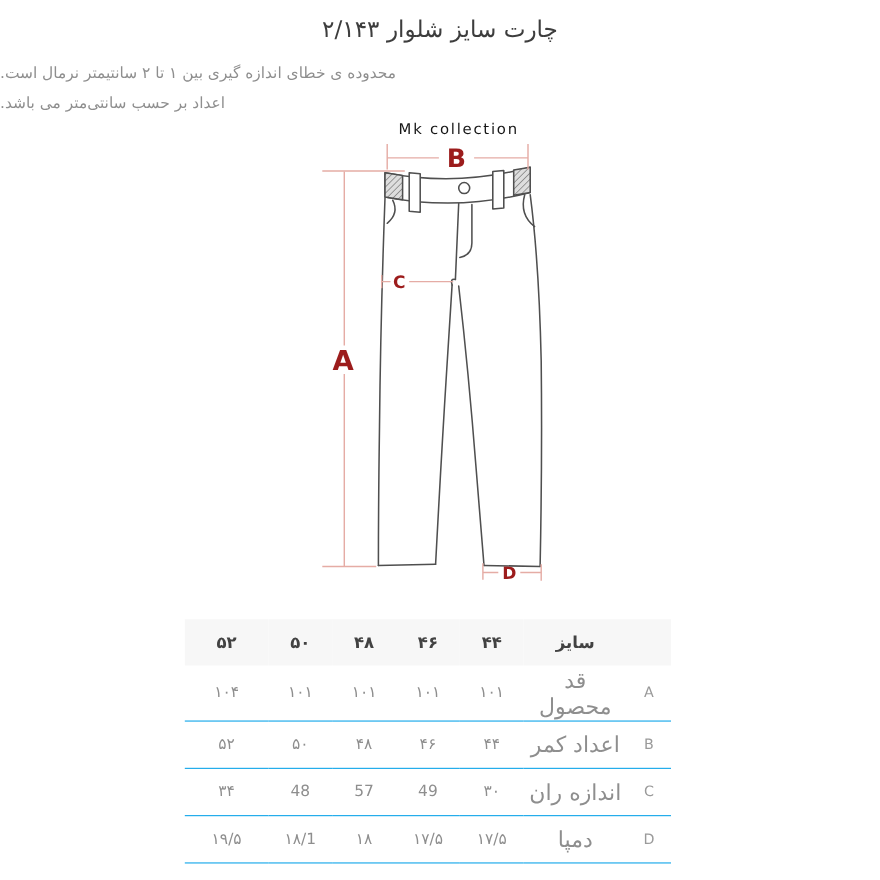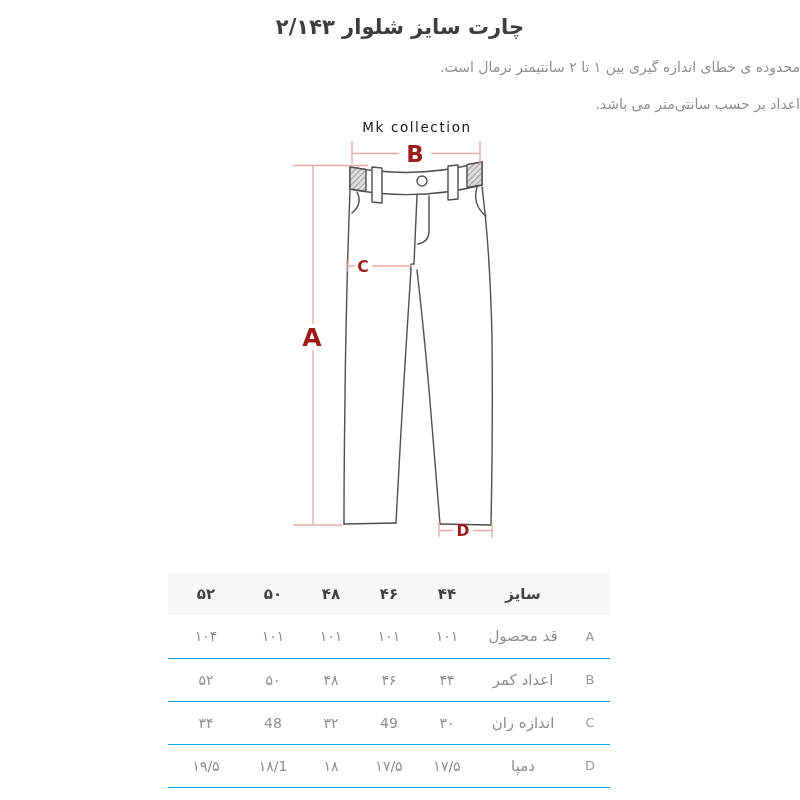--- a/index.html
+++ b/index.html
@@ -8,33 +8,33 @@
     width: 800px; height: 800px;
     background: #ffffff;
     font-family: "DejaVu Sans", sans-serif;
     overflow: hidden;
   }
   .page-title {
     margin-top: 12px;
     text-align: center;
     direction: rtl;
     font-size: 21px;
-    font-weight: 700;
+    font-weight: 400;
     color: #3d3d3d;
     line-height: 30px;
   }
   .note {
-    text-align: right;
+    text-align: left;
     direction: rtl;
     font-size: 14px;
     color: #8e8e8e;
     line-height: 19px;
   }
   .note-1 { margin-top: 16px; }
-  .note-2 { margin-top: 18px; }
+  .note-2 { margin-top: 8px; }
   svg.diagram { display: block; margin-top: 2px; }
 
   table.size-table {
     margin: 33px 0 0 168px;
     width: 442px;
     border-collapse: collapse;
     table-layout: fixed;
     direction: rtl;
   }
   table.size-table th {
@@ -47,21 +47,21 @@
   }
   table.size-table td {
     height: 43px;
     border-bottom: 1px solid #0ea5e9;
     color: #8e8e8e;
     font-size: 14px;
     text-align: center;
     vertical-align: middle;
   }
   table.size-table td.cell-letter { color: #9a9a9a; font-size: 13px; }
-  table.size-table td.cell-label  { font-size: 15px; }
+  table.size-table td.cell-label  { font-size: 20px; }
 </style>
 </head>
 <body>
 
 <div class="page-title">چارت سایز شلوار ۲/۱۴۳</div>
 <div class="note note-1">محدوده ی خطای اندازه گیری بین ۱ تا ۲ سانتیمتر نرمال است.</div>
 <div class="note note-2">اعداد بر حسب سانتی‌متر می باشد.</div>
 
 <svg class="diagram" width="800" height="424" viewBox="0 118 800 424" xmlns="http://www.w3.org/2000/svg">
   <defs>
@@ -157,21 +157,21 @@
       <td>۴۶</td>
       <td>۴۸</td>
       <td>۵۰</td>
       <td>۵۲</td>
     </tr>
     <tr>
       <td class="cell-letter">C</td>
       <td class="cell-label">اندازه ران</td>
       <td>۳۰</td>
       <td>49</td>
-      <td>۳۲</td>
+      <td>57</td>
       <td>48</td>
       <td>۳۴</td>
     </tr>
     <tr>
       <td class="cell-letter">D</td>
       <td class="cell-label">دمپا</td>
       <td>۱۷/۵</td>
       <td>۱۷/۵</td>
       <td>۱۸</td>
       <td>۱۸/1</td>

